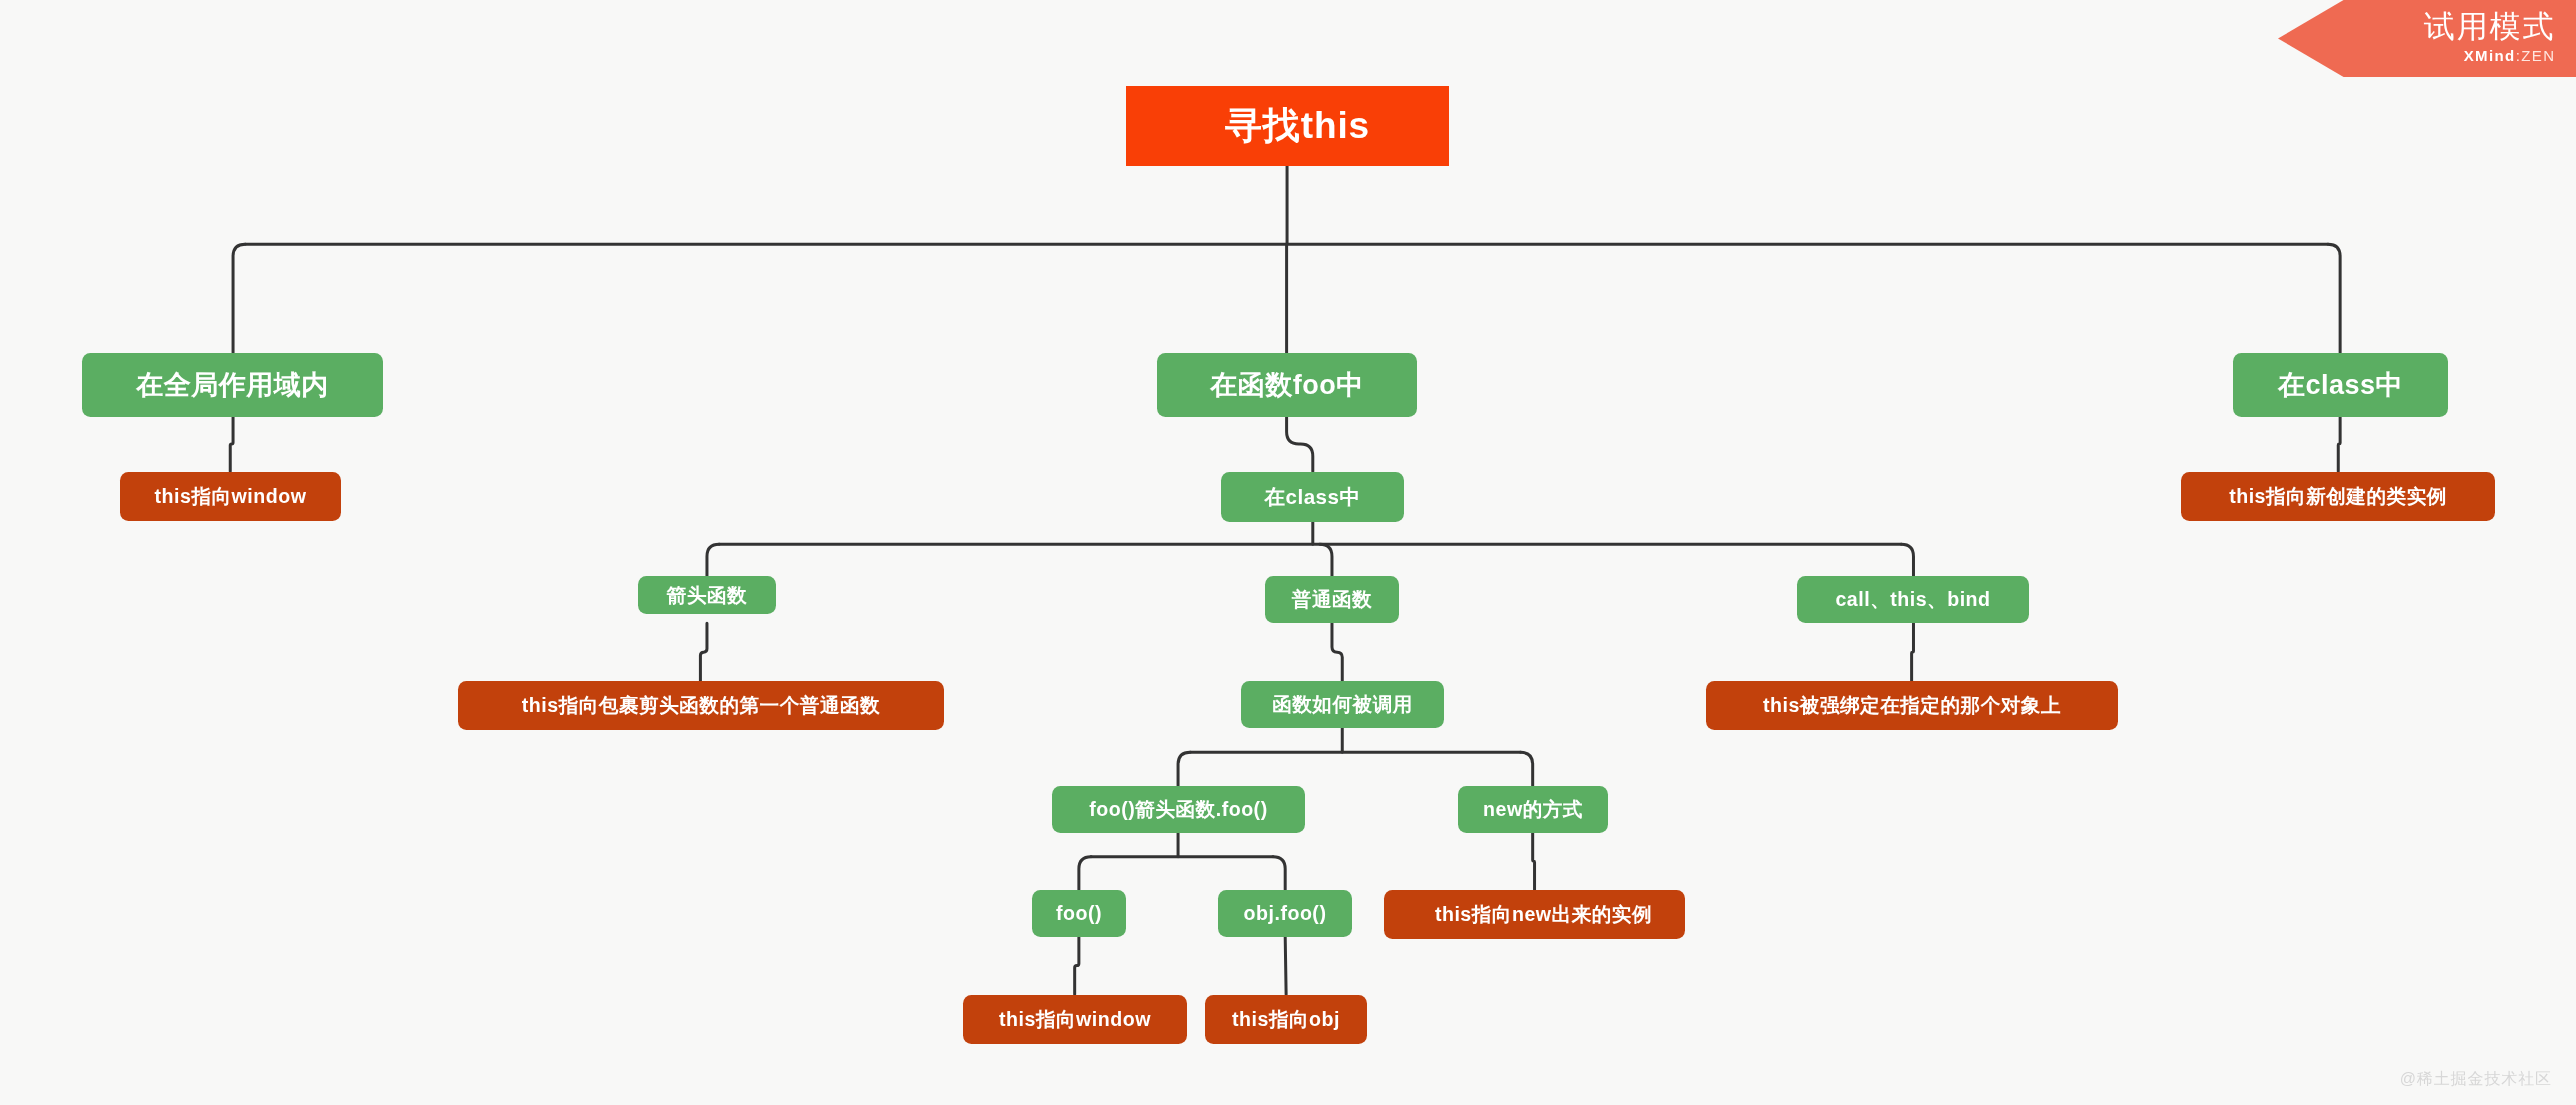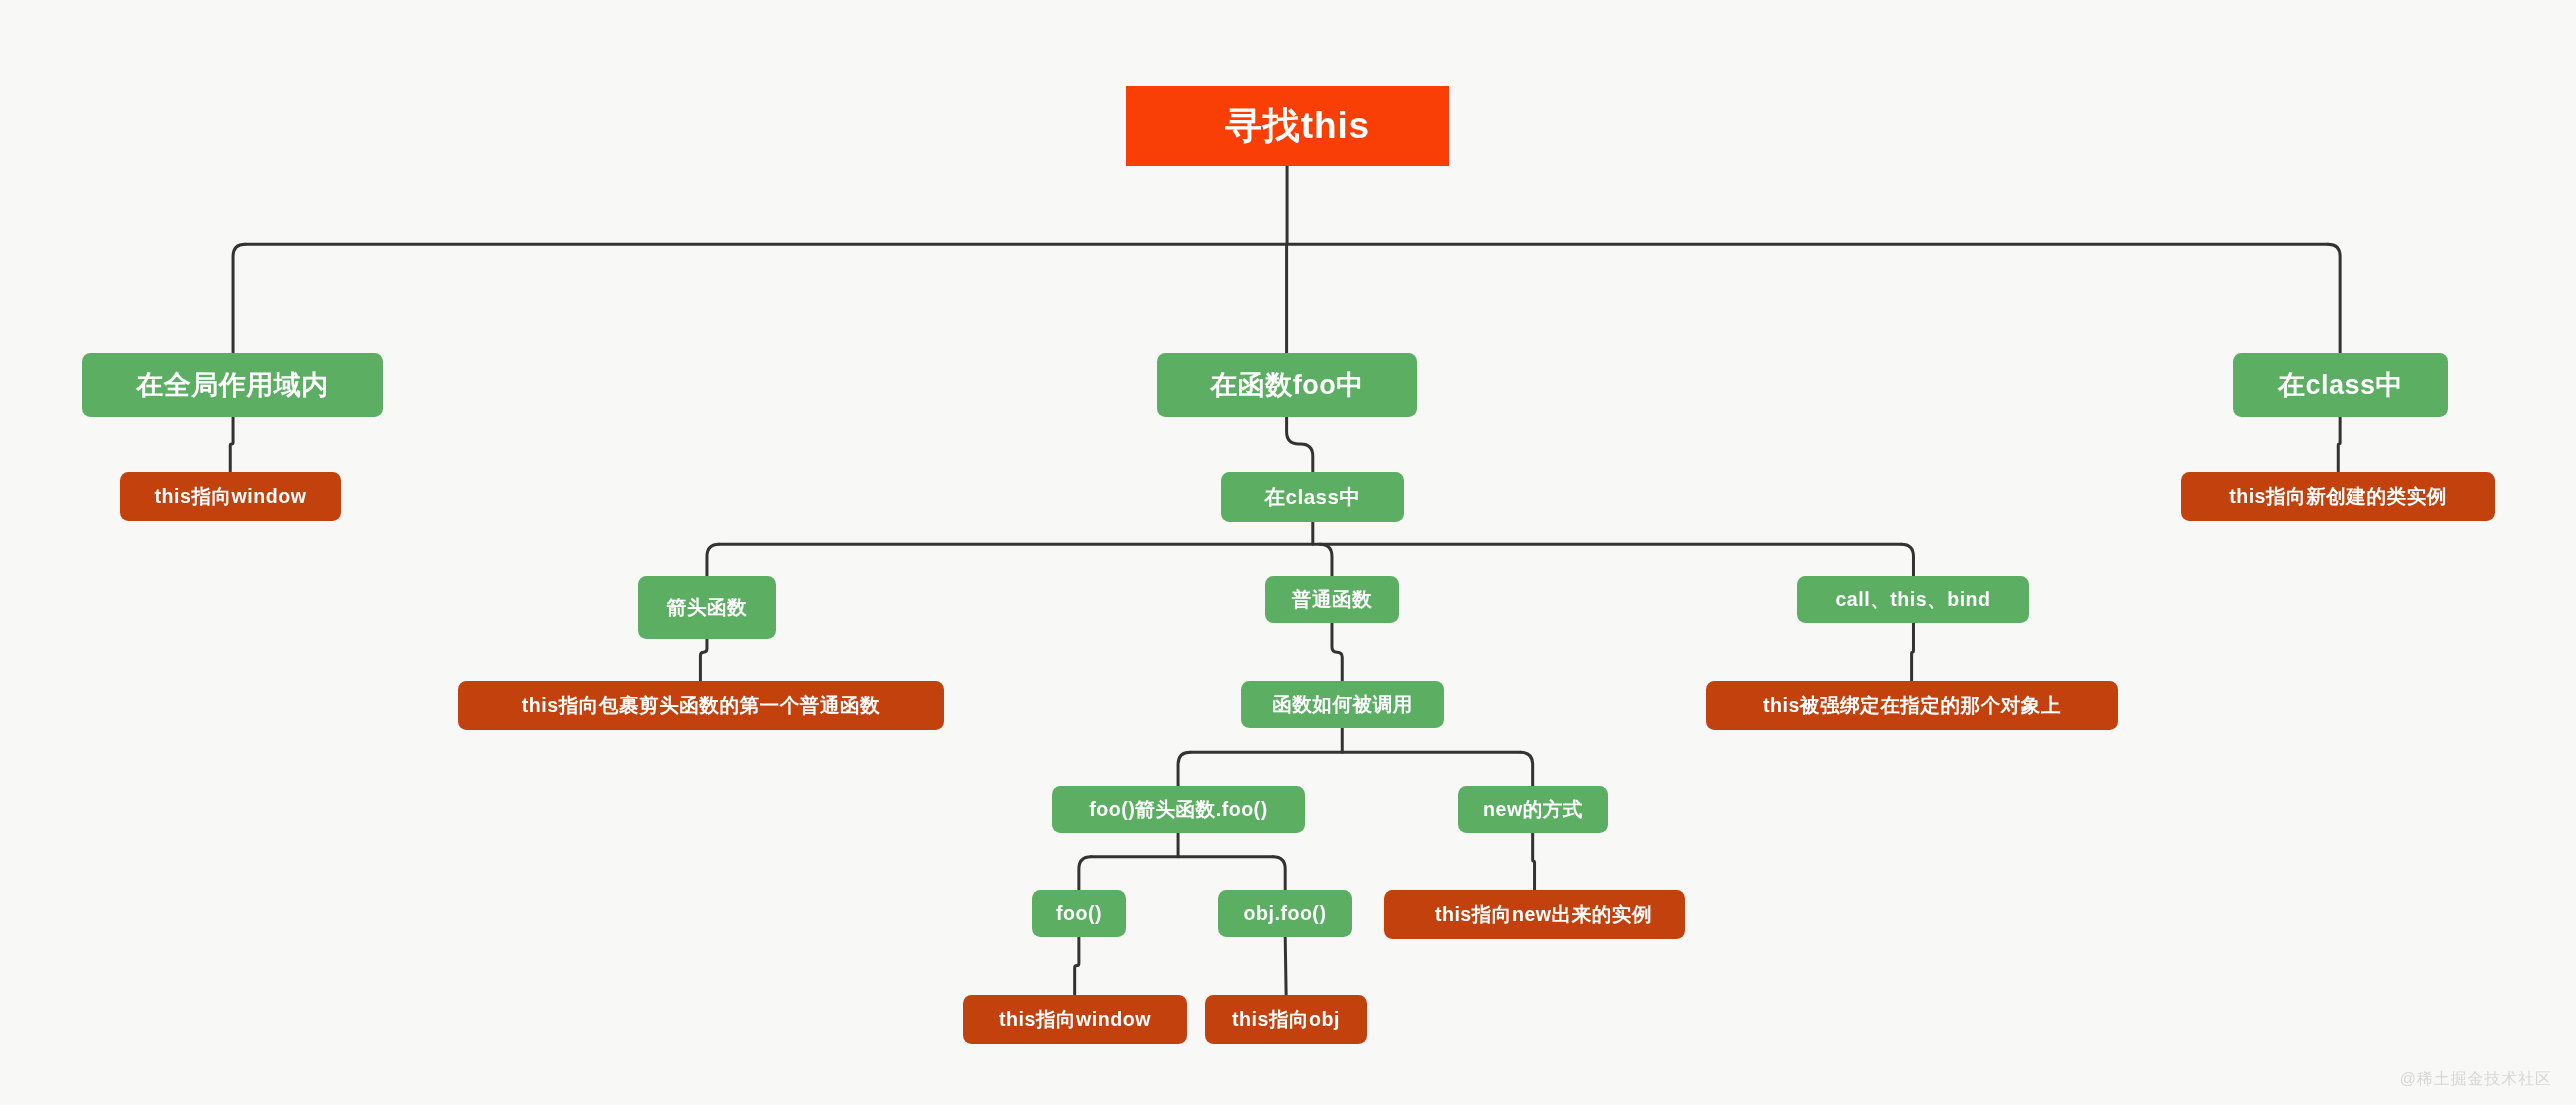--- a/index.html
+++ b/index.html
@@ -134,34 +134,39 @@
       <path d="M 1166 915.62 Q 1153 915.62 1153 928.62 L 1153 951" fill="none" stroke="#333333" stroke-width="3.2" stroke-linecap="round"></path>
       <path d="M 1360.5 915.62 Q 1373.5 915.62 1373.5 928.62 L 1373.5 951" fill="none" stroke="#333333" stroke-width="3.2" stroke-linecap="round"></path>
     </svg>
 
   <div id="nodes-layer">
       <div class="node root lvl0" style="left: 1126px; top: 86px; width: 323px; height: 80px; padding-left: 20px;">寻找this</div>
       <div class="node green lvl1" style="left: 82px; top: 353px; width: 301px; height: 64px;">在全局作用域内</div>
       <div class="node blue lvl4 leaf" style="left: 120px; top: 472px; width: 221px; height: 49px;">this指向window</div>
       <div class="node green lvl1" style="left: 1157px; top: 353px; width: 260px; height: 64px;">在函数foo中</div>
       <div class="node green lvl2" style="left: 1221px; top: 472px; width: 183px; height: 50px;">在class中</div>
-      <div class="node green lvl3" style="left: 638px; top: 576px; width: 138px; height: 63px;">箭头函数</div>
+      <div class="node green lvl3" style="left: 638px; top: 576px; width: 138px; height: 38px;">箭头函数</div>
       <div class="node blue lvl4 leaf" style="left: 458px; top: 681px; width: 486px; height: 49px;">this指向包裹剪头函数的第一个普通函数</div>
       <div class="node green lvl3" style="left: 1265px; top: 576px; width: 134px; height: 47px;">普通函数</div>
       <div class="node green lvl4" style="left: 1241px; top: 681px; width: 203px; height: 47px;">函数如何被调用</div>
       <div class="node green lvl4" style="left: 1052px; top: 786px; width: 253px; height: 47px;">foo()箭头函数.foo()</div>
       <div class="node green lvl4" style="left: 1032px; top: 890px; width: 94px; height: 47px;">foo()</div>
       <div class="node blue lvl4 leaf" style="left: 963px; top: 995px; width: 224px; height: 49px;">this指向window</div>
       <div class="node green lvl4" style="left: 1218px; top: 890px; width: 134px; height: 47px;">obj.foo()</div>
       <div class="node blue lvl4 leaf" style="left: 1205px; top: 995px; width: 162px; height: 49px;">this指向obj</div>
       <div class="node green lvl4" style="left: 1458px; top: 786px; width: 150px; height: 47px;">new的方式</div>
       <div class="node blue lvl4 leaf" style="left: 1384px; top: 890px; width: 301px; height: 49px; padding-left: 18px;">this指向new出来的实例</div>
       <div class="node green lvl3" style="left: 1797px; top: 576px; width: 232px; height: 47px;">call、this、bind</div>
       <div class="node blue lvl4 leaf" style="left: 1706px; top: 681px; width: 412px; height: 49px;">this被强绑定在指定的那个对象上</div>
       <div class="node green lvl1" style="left: 2233px; top: 353px; width: 215px; height: 64px;">在class中</div>
       <div class="node blue lvl4 leaf" style="left: 2181px; top: 472px; width: 314px; height: 49px;">this指向新创建的类实例</div>
     </div>
 
+  <div id="trial-banner">
+    <div class="shape"></div>
+    <div class="tb-title">试用模式</div>
+    <div class="tb-sub"><b>XMind</b><span>:ZEN</span></div>
+  </div>
 
   <div id="credit">@稀土掘金技术社区</div>
 
 </div>
 
 
 </body></html>

